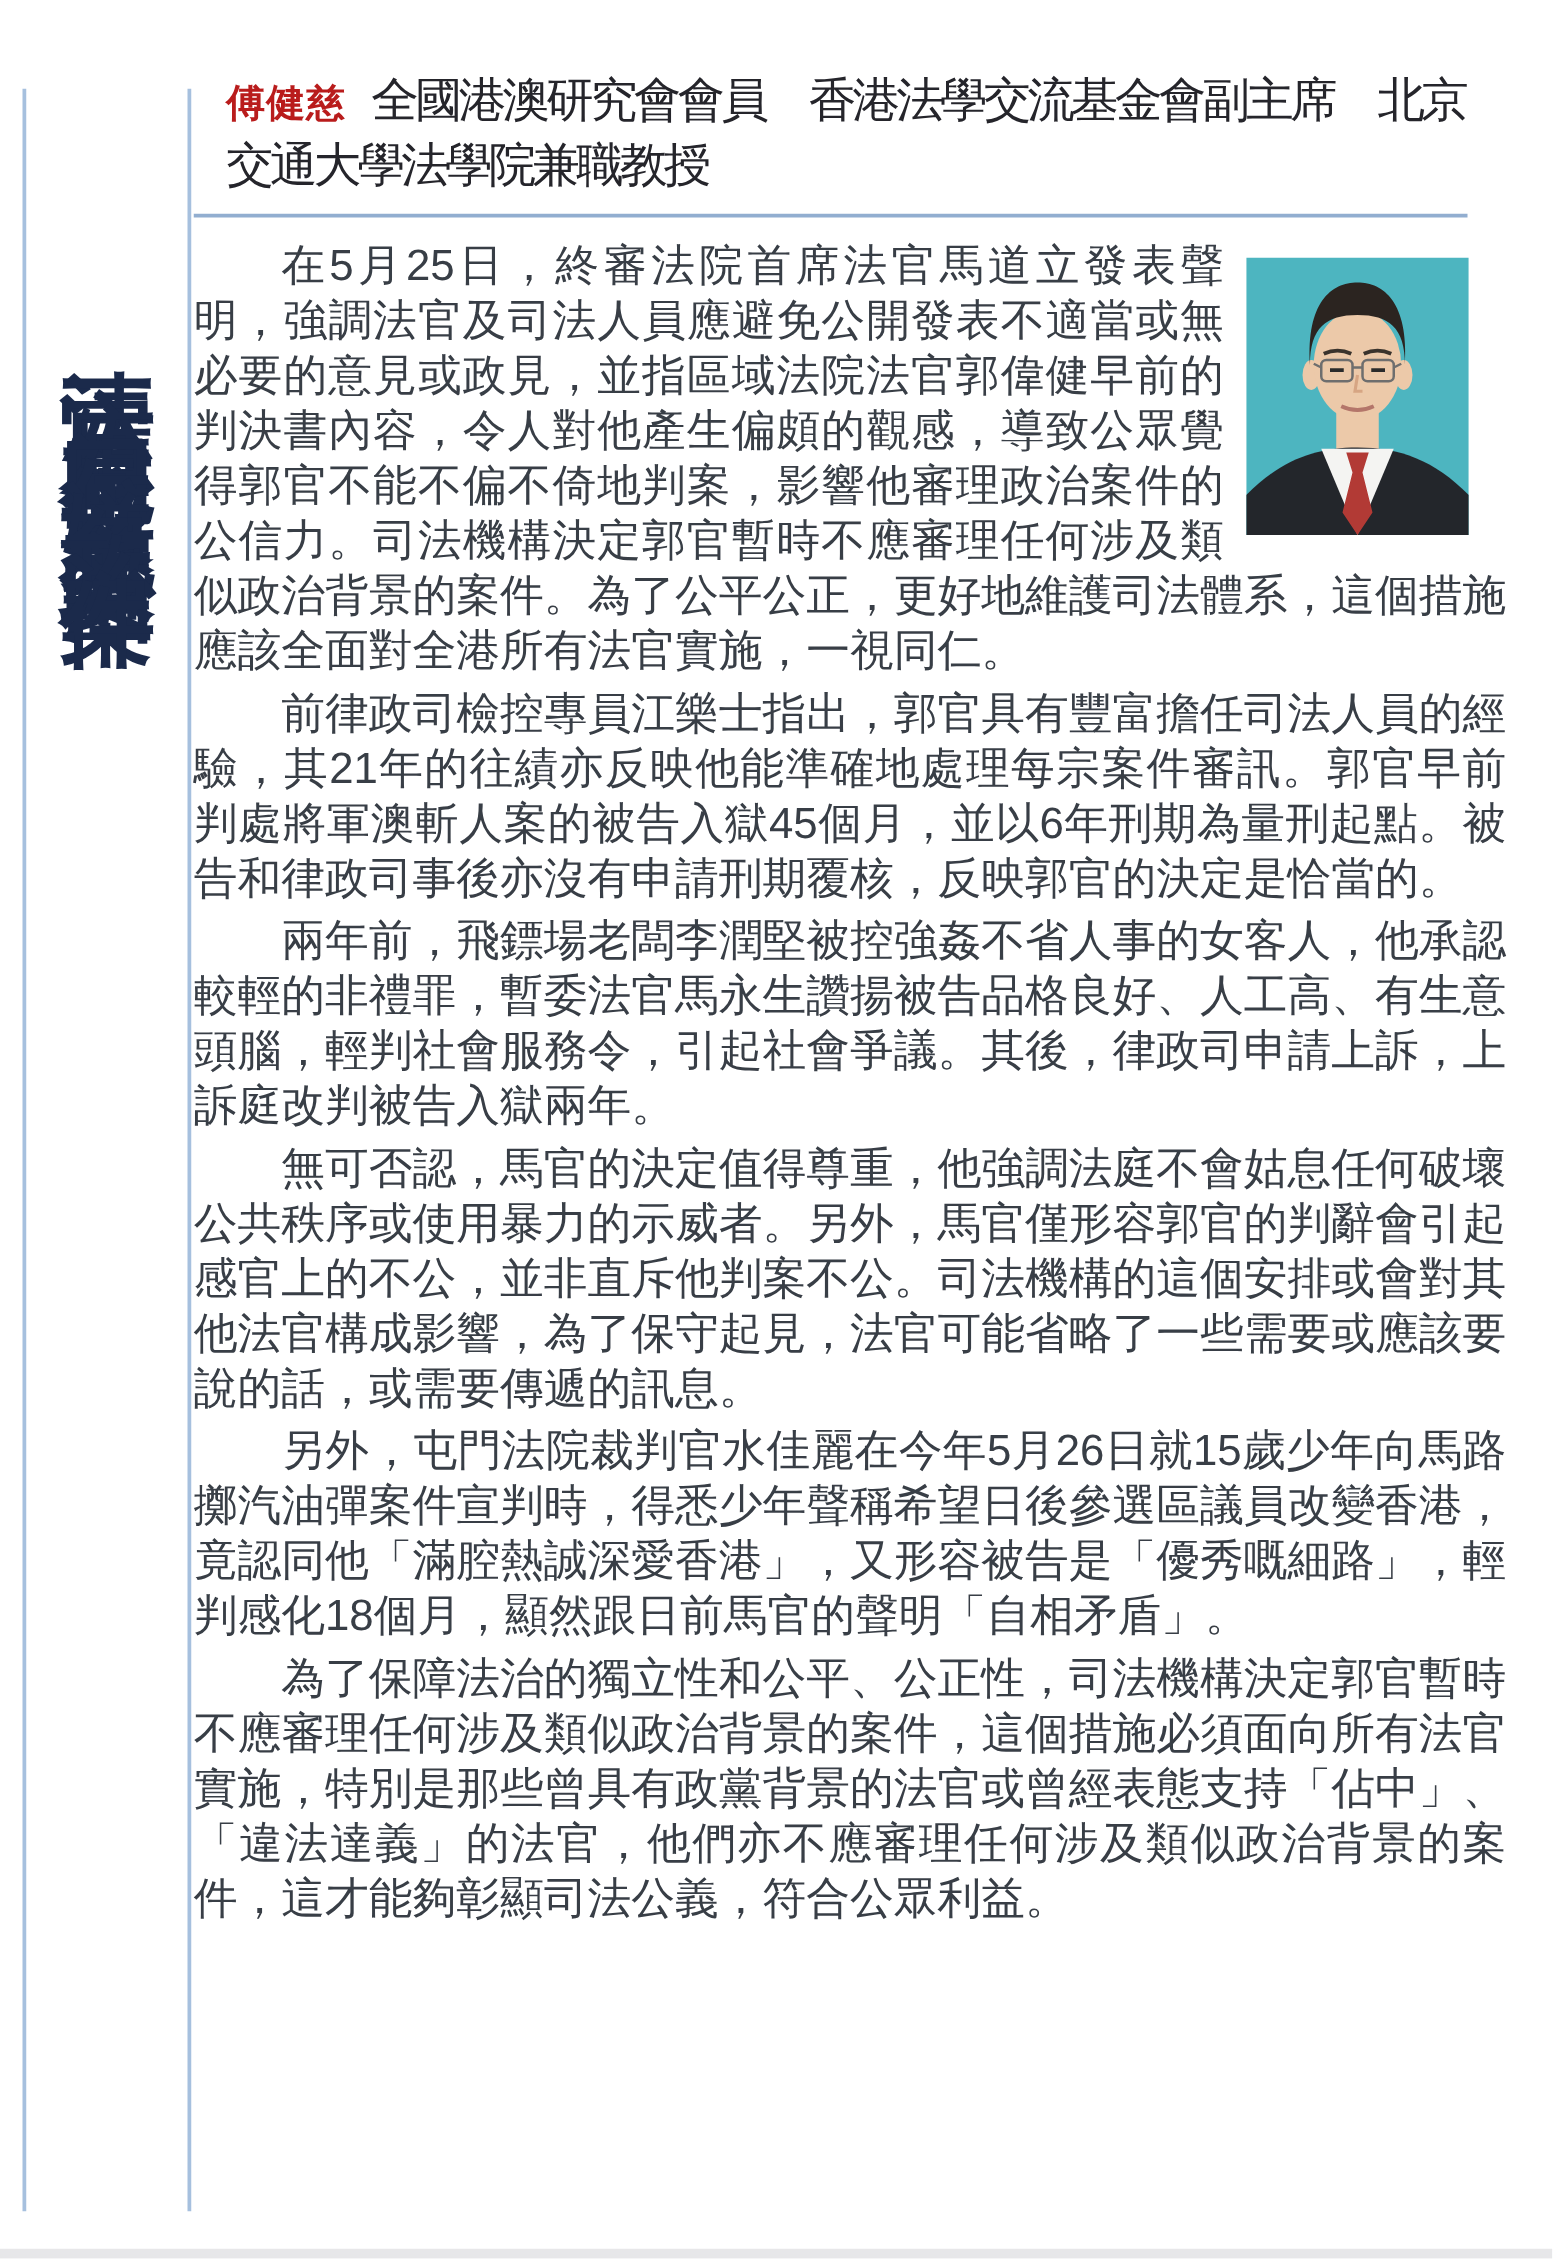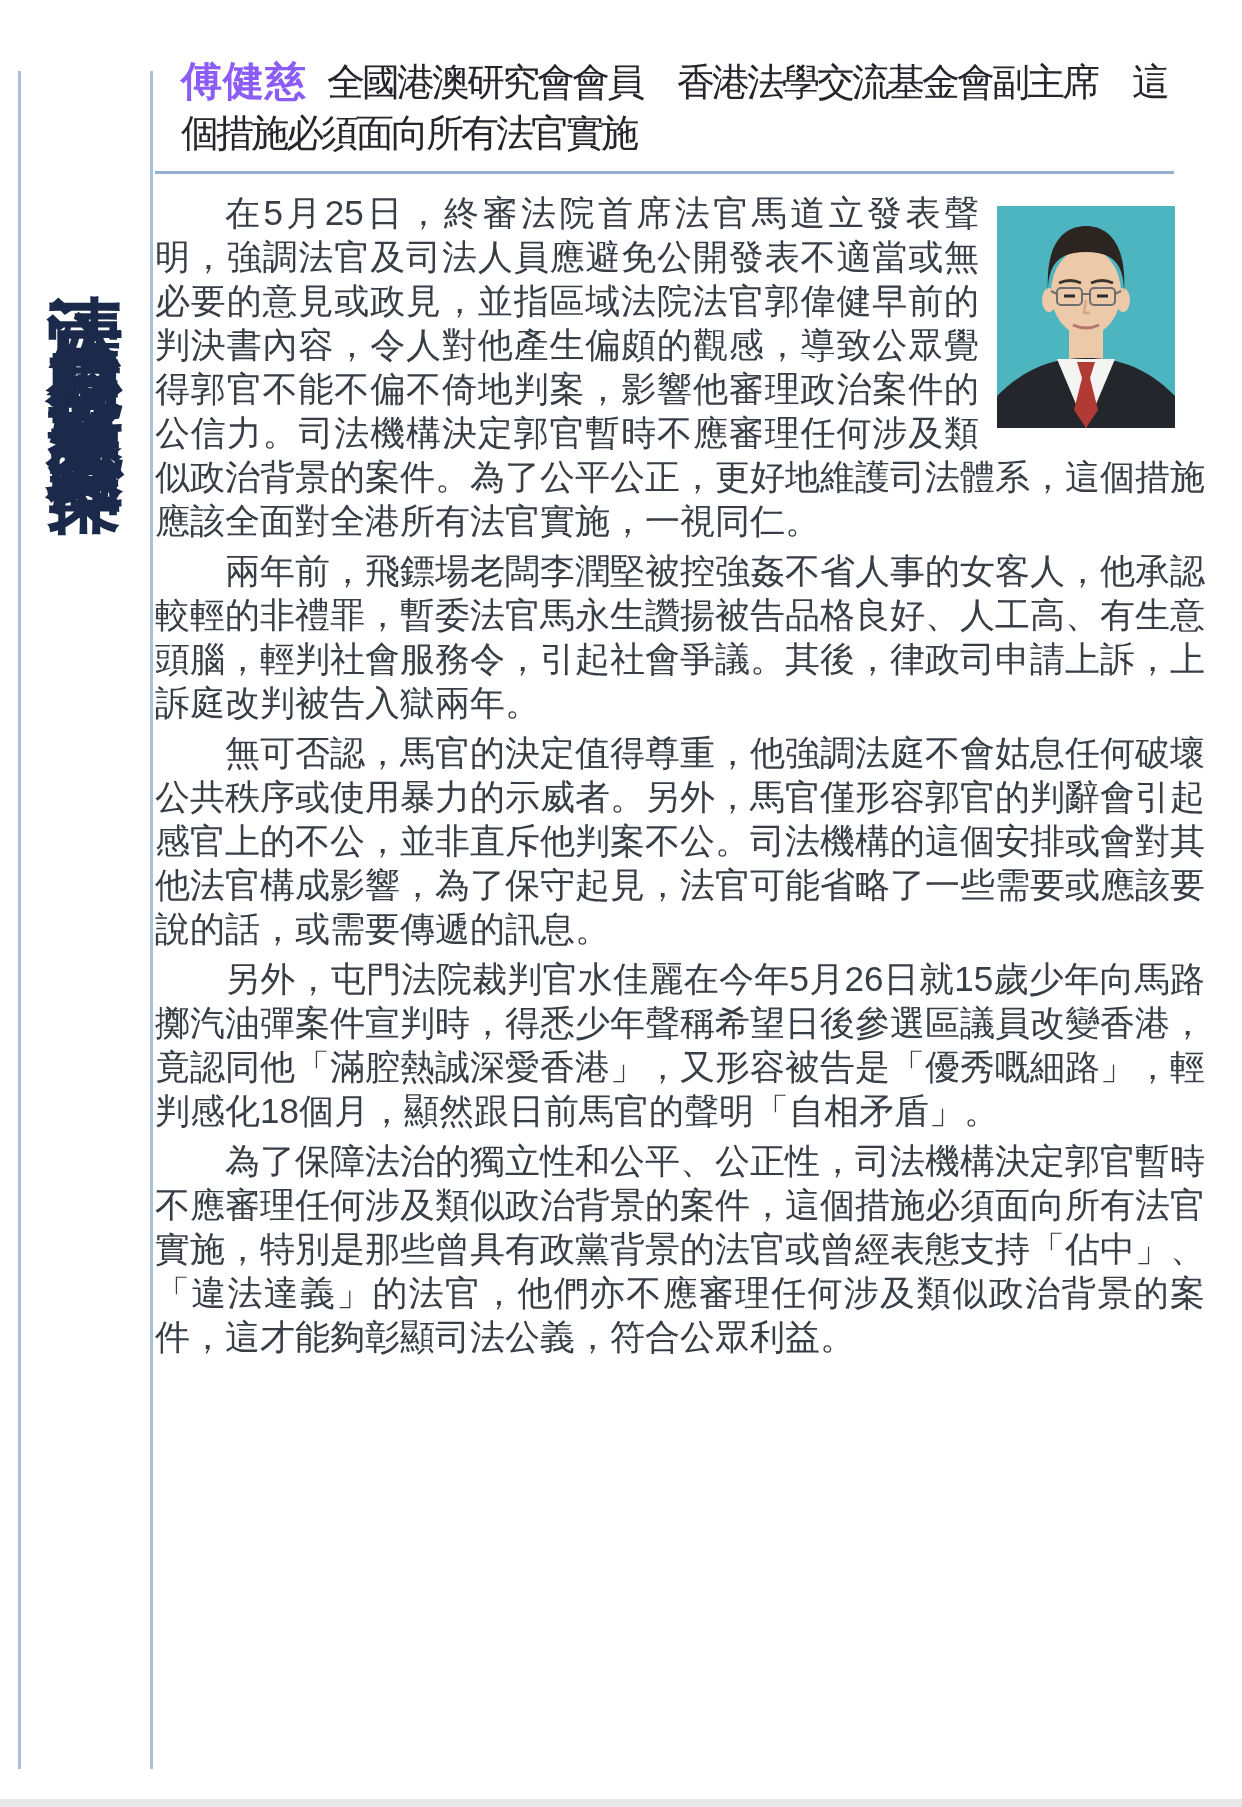--- a/index.html
+++ b/index.html
@@ -16,22 +16,22 @@
     font-family:"Liberation Serif",serif;font-weight:700;
     font-size:76px;line-height:131px;letter-spacing:12px;color:#1b2a4b;
     white-space:nowrap;
   }
   .content{position:absolute;left:155px;top:56px;width:1066px;}
   .byline{
     padding-left:26px;width:1006px;
     font-family:"Liberation Serif",serif;font-size:38px;line-height:51px;color:#25252b;
   }
   .byline .name{
-    font-family:"Liberation Sans",sans-serif;font-weight:700;font-size:41px;
-    color:#8b5cf6;margin-right:20px;letter-spacing:1px;
+    font-family:"Liberation Sans",sans-serif;font-weight:700;font-size:31px;
+    color:#b91c1c;margin-right:20px;letter-spacing:1px;
   }
   .byline .affil{letter-spacing:-3px;}
   .divider{margin-top:12px;width:1019px;height:3px;background:#92aed0;}
   .article{
     margin-top:17px;font-size:35px;line-height:44px;color:#383e46;
     text-align:justify;
   }
   .article p{margin:0 16px 6px 0;text-indent:2em;}
   .photo{
     float:right;width:178px;height:222px;
@@ -46,21 +46,21 @@
 <div class="page">
 
   <div class="rule rule-left"></div>
   <div class="rule rule-mid"></div>
 
   <div class="vtitle">法官應一視同仁避嫌免審政治案件</div>
 
   <div class="content">
 
     <div class="byline">
-      <span class="name">傅健慈</span><span class="affil">全國港澳研究會會員　香港法學交流基金會副主席　這個措施必須面向所有法官實施</span>
+      <span class="name">傅健慈</span><span class="affil">全國港澳研究會會員　香港法學交流基金會副主席　北京交通大學法學院兼職教授</span>
     </div>
 
     <div class="divider"></div>
 
     <div class="article">
 
       <figure class="photo">
         <svg width="178" height="222" viewBox="0 0 178 222" xmlns="http://www.w3.org/2000/svg">
           <rect width="178" height="222" fill="#4db5c0"></rect>
           <rect x="72" y="118" width="34" height="44" fill="#ecc9a9"></rect>
@@ -81,20 +81,21 @@
             <line x1="118" y1="88" x2="124" y2="85"></line>
           </g>
           <line x1="67" y1="90" x2="78" y2="90" stroke="#2b2b2b" stroke-width="3"></line>
           <line x1="100" y1="90" x2="111" y2="90" stroke="#2b2b2b" stroke-width="3"></line>
           <path d="M89,94 L87,107 L93,107" stroke="#d6a583" stroke-width="2.5" fill="none"></path>
           <path d="M76,119 Q89,125 102,119" stroke="#b4766a" stroke-width="3" fill="none"></path>
         </svg>
       </figure>
 
       <p>在5月25日，終審法院首席法官馬道立發表聲明，強調法官及司法人員應避免公開發表不適當或無必要的意見或政見，並指區域法院法官郭偉健早前的判決書內容，令人對他產生偏頗的觀感，導致公眾覺得郭官不能不偏不倚地判案，影響他審理政治案件的公信力。司法機構決定郭官暫時不應審理任何涉及類似政治背景的案件。為了公平公正，更好地維護司法體系，這個措施應該全面對全港所有法官實施，一視同仁。</p>
+      <p>前律政司檢控專員江樂士指出，郭官具有豐富擔任司法人員的經驗，其21年的往績亦反映他能準確地處理每宗案件審訊。郭官早前判處將軍澳斬人案的被告入獄45個月，並以6年刑期為量刑起點。被告和律政司事後亦沒有申請刑期覆核，反映郭官的決定是恰當的。</p>
       <p>兩年前，飛鏢場老闆李潤堅被控強姦不省人事的女客人，他承認較輕的非禮罪，暫委法官馬永生讚揚被告品格良好、人工高、有生意頭腦，輕判社會服務令，引起社會爭議。其後，律政司申請上訴，上訴庭改判被告入獄兩年。</p>
       <p>無可否認，馬官的決定值得尊重，他強調法庭不會姑息任何破壞公共秩序或使用暴力的示威者。另外，馬官僅形容郭官的判辭會引起感官上的不公，並非直斥他判案不公。司法機構的這個安排或會對其他法官構成影響，為了保守起見，法官可能省略了一些需要或應該要說的話，或需要傳遞的訊息。</p>
       <p>另外，屯門法院裁判官水佳麗在今年5月26日就15歲少年向馬路擲汽油彈案件宣判時，得悉少年聲稱希望日後參選區議員改變香港，竟認同他「滿腔熱誠深愛香港」，又形容被告是「優秀嘅細路」，輕判感化18個月，顯然跟日前馬官的聲明「自相矛盾」。</p>
       <p>為了保障法治的獨立性和公平、公正性，司法機構決定郭官暫時不應審理任何涉及類似政治背景的案件，這個措施必須面向所有法官實施，特別是那些曾具有政黨背景的法官或曾經表態支持「佔中」、「違法達義」的法官，他們亦不應審理任何涉及類似政治背景的案件，這才能夠彰顯司法公義，符合公眾利益。</p>
     </div>
   </div>
 
   <div class="bottom-bar"></div>
 </div>
 

